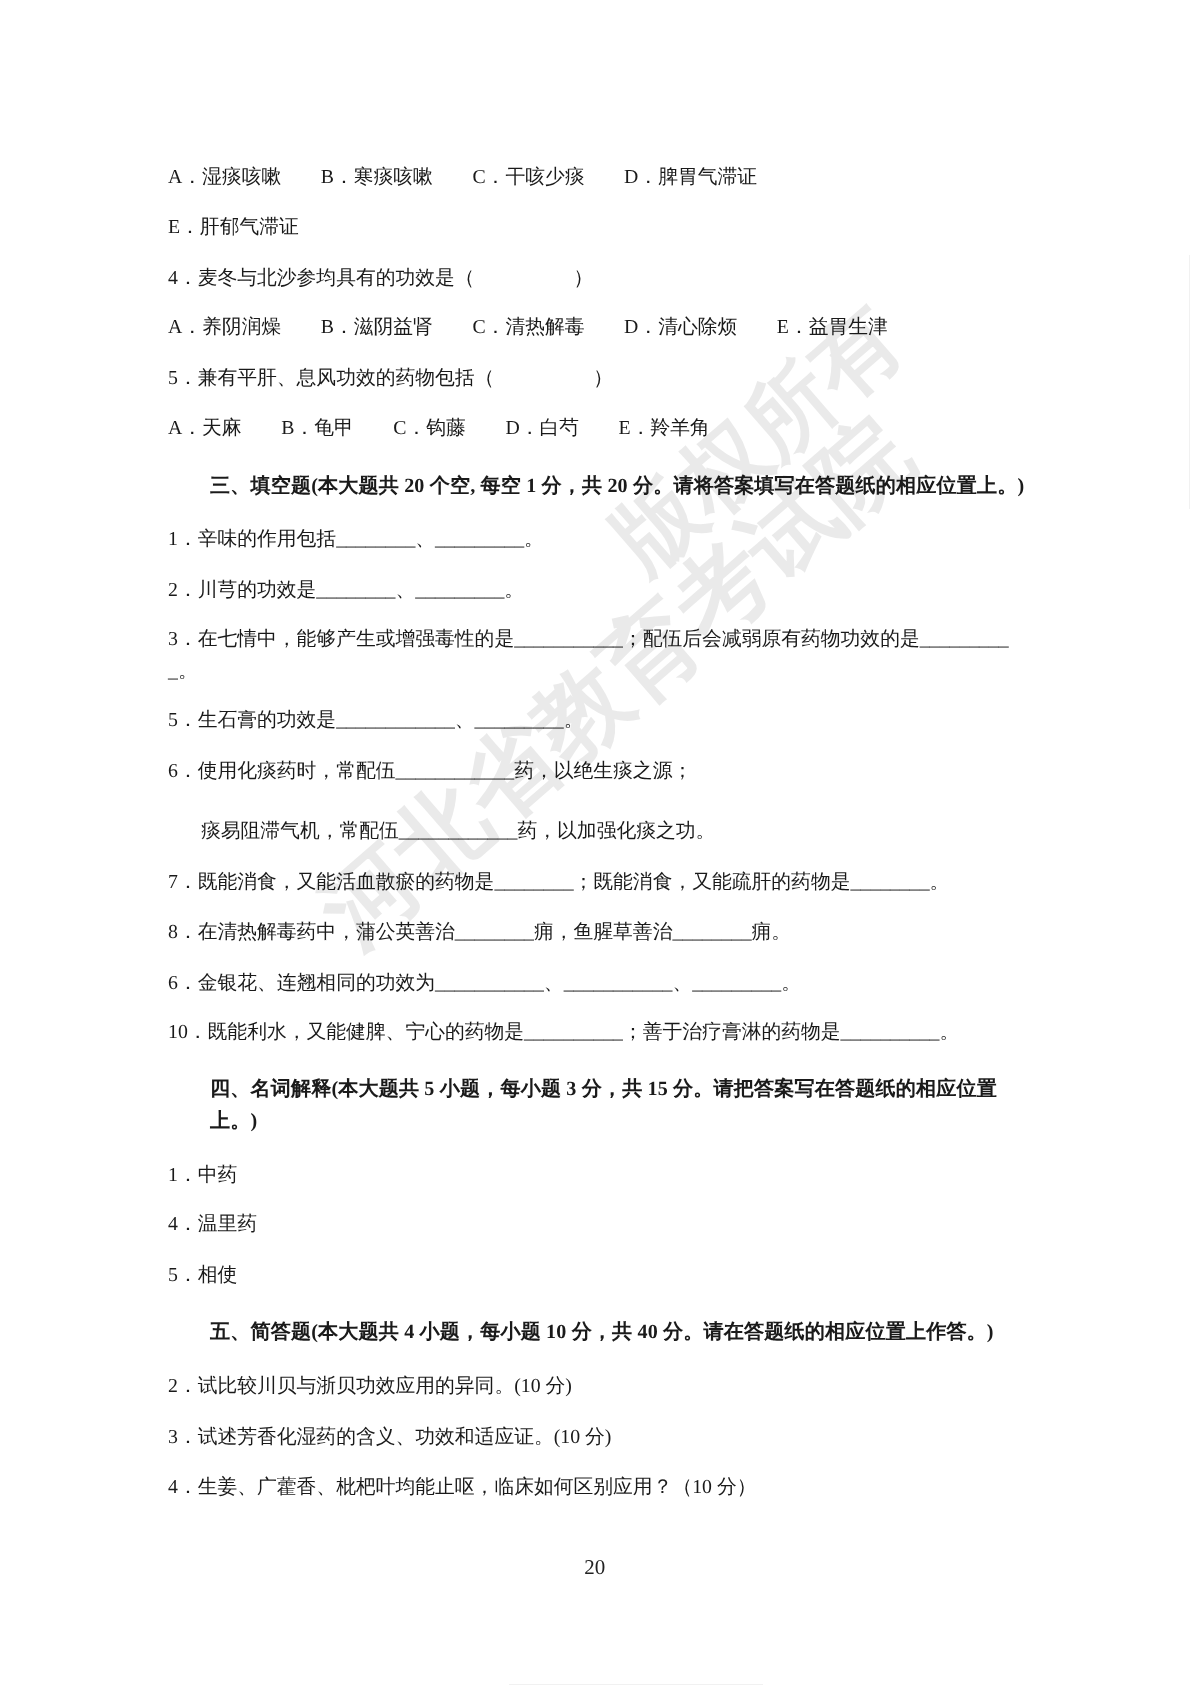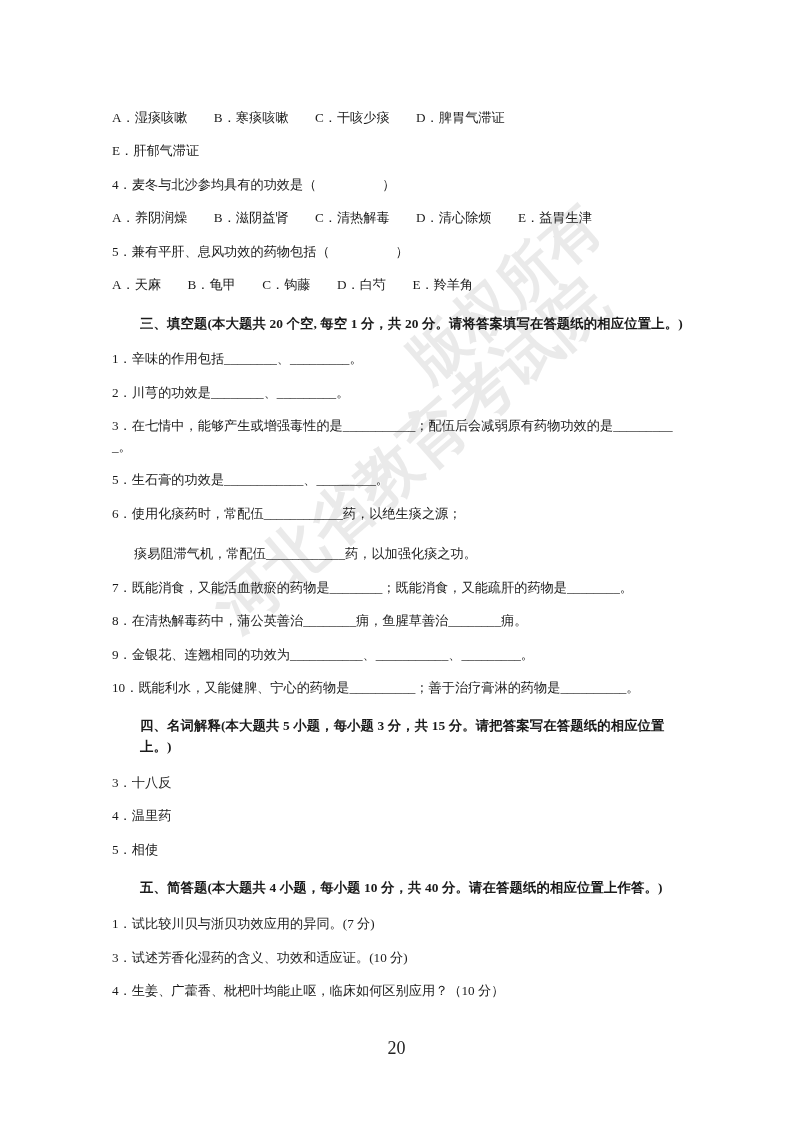--- a/index.html
+++ b/index.html
@@ -40,21 +40,21 @@
     margin-bottom: 15px;
     letter-spacing: 0.1px;
     margin-left: 28px;
   }
   .page-num {
     position: absolute;
     left: 0;
     right: 0;
     top: 1038px;
     text-align: center;
-    font-size: 18px;
+    font-size: 14px;
     color: #222;
   }
   
   .watermark {
     position: absolute;
     left: 0;
     top: 0;
     width: 793px;
     height: 1123px;
     pointer-events: none;
@@ -102,30 +102,30 @@
     <div class="section-head">三、填空题(本大题共 20 个空, 每空 1 分，共 20 分。请将答案填写在答题纸的相应位置上。)</div>
 
     <div class="line">1．辛味的作用包括________、_________。</div>
     <div class="line">2．川芎的功效是________、_________。</div>
     <div class="line">3．在七情中，能够产生或增强毒性的是___________；配伍后会减弱原有药物功效的是__________。</div>
     <div class="line">5．生石膏的功效是____________、_________。</div>
     <div class="line tight">6．使用化痰药时，常配伍____________药，以绝生痰之源；</div>
     <div class="line indent">痰易阻滞气机，常配伍____________药，以加强化痰之功。</div>
     <div class="line">7．既能消食，又能活血散瘀的药物是________；既能消食，又能疏肝的药物是________。</div>
     <div class="line">8．在清热解毒药中，蒲公英善治________痈，鱼腥草善治________痈。</div>
-    <div class="line">9．金银花、连翘相同的功效为___________、___________、_________。</div>
+    <div class="line">6．金银花、连翘相同的功效为___________、___________、_________。</div>
     <div class="line">10．既能利水，又能健脾、宁心的药物是__________；善于治疗膏淋的药物是__________。</div>
 
     <div class="section-head">四、名词解释(本大题共 5 小题，每小题 3 分，共 15 分。请把答案写在答题纸的相应位置上。)</div>
 
-    <div class="line">3．十八反</div>
+    <div class="line">1．中药</div>
     <div class="line">4．温里药</div>
     <div class="line">5．相使</div>
 
     <div class="section-head">五、简答题(本大题共 4 小题，每小题 10 分，共 40 分。请在答题纸的相应位置上作答。)</div>
 
-    <div class="line">1．试比较川贝与浙贝功效应用的异同。(7 分)</div>
+    <div class="line">2．试比较川贝与浙贝功效应用的异同。(10 分)</div>
     <div class="line">3．试述芳香化湿药的含义、功效和适应证。(10 分)</div>
     <div class="line">4．生姜、广藿香、枇杷叶均能止呕，临床如何区别应用？（10 分）</div>
   </div>
 
   <div class="page-num">20</div>
 </div>
 
 </body></html>

